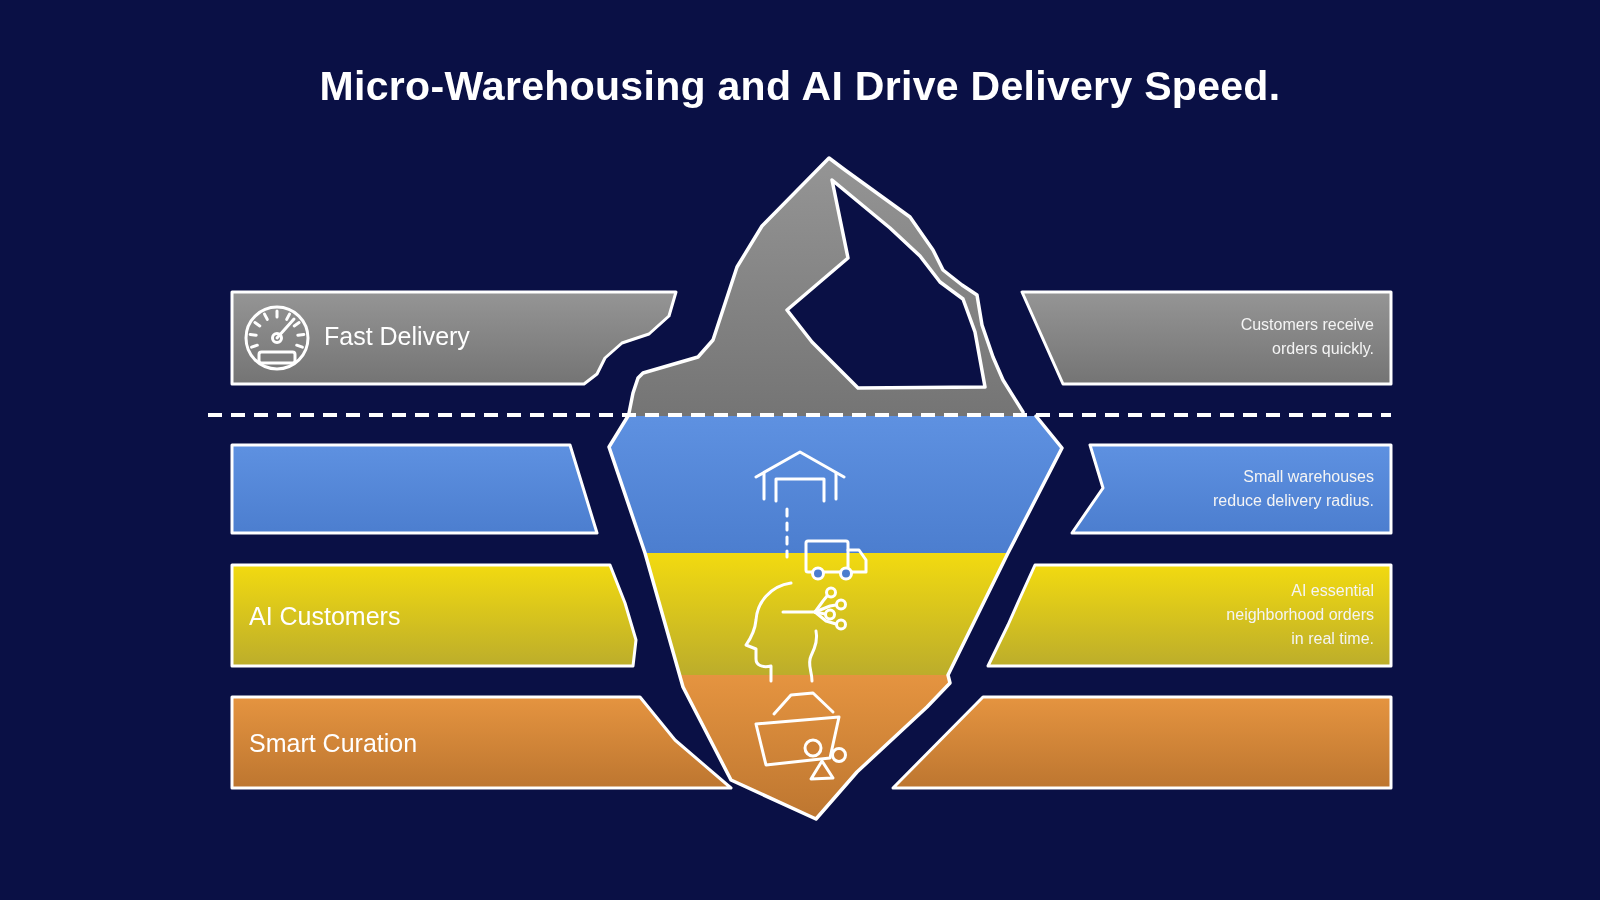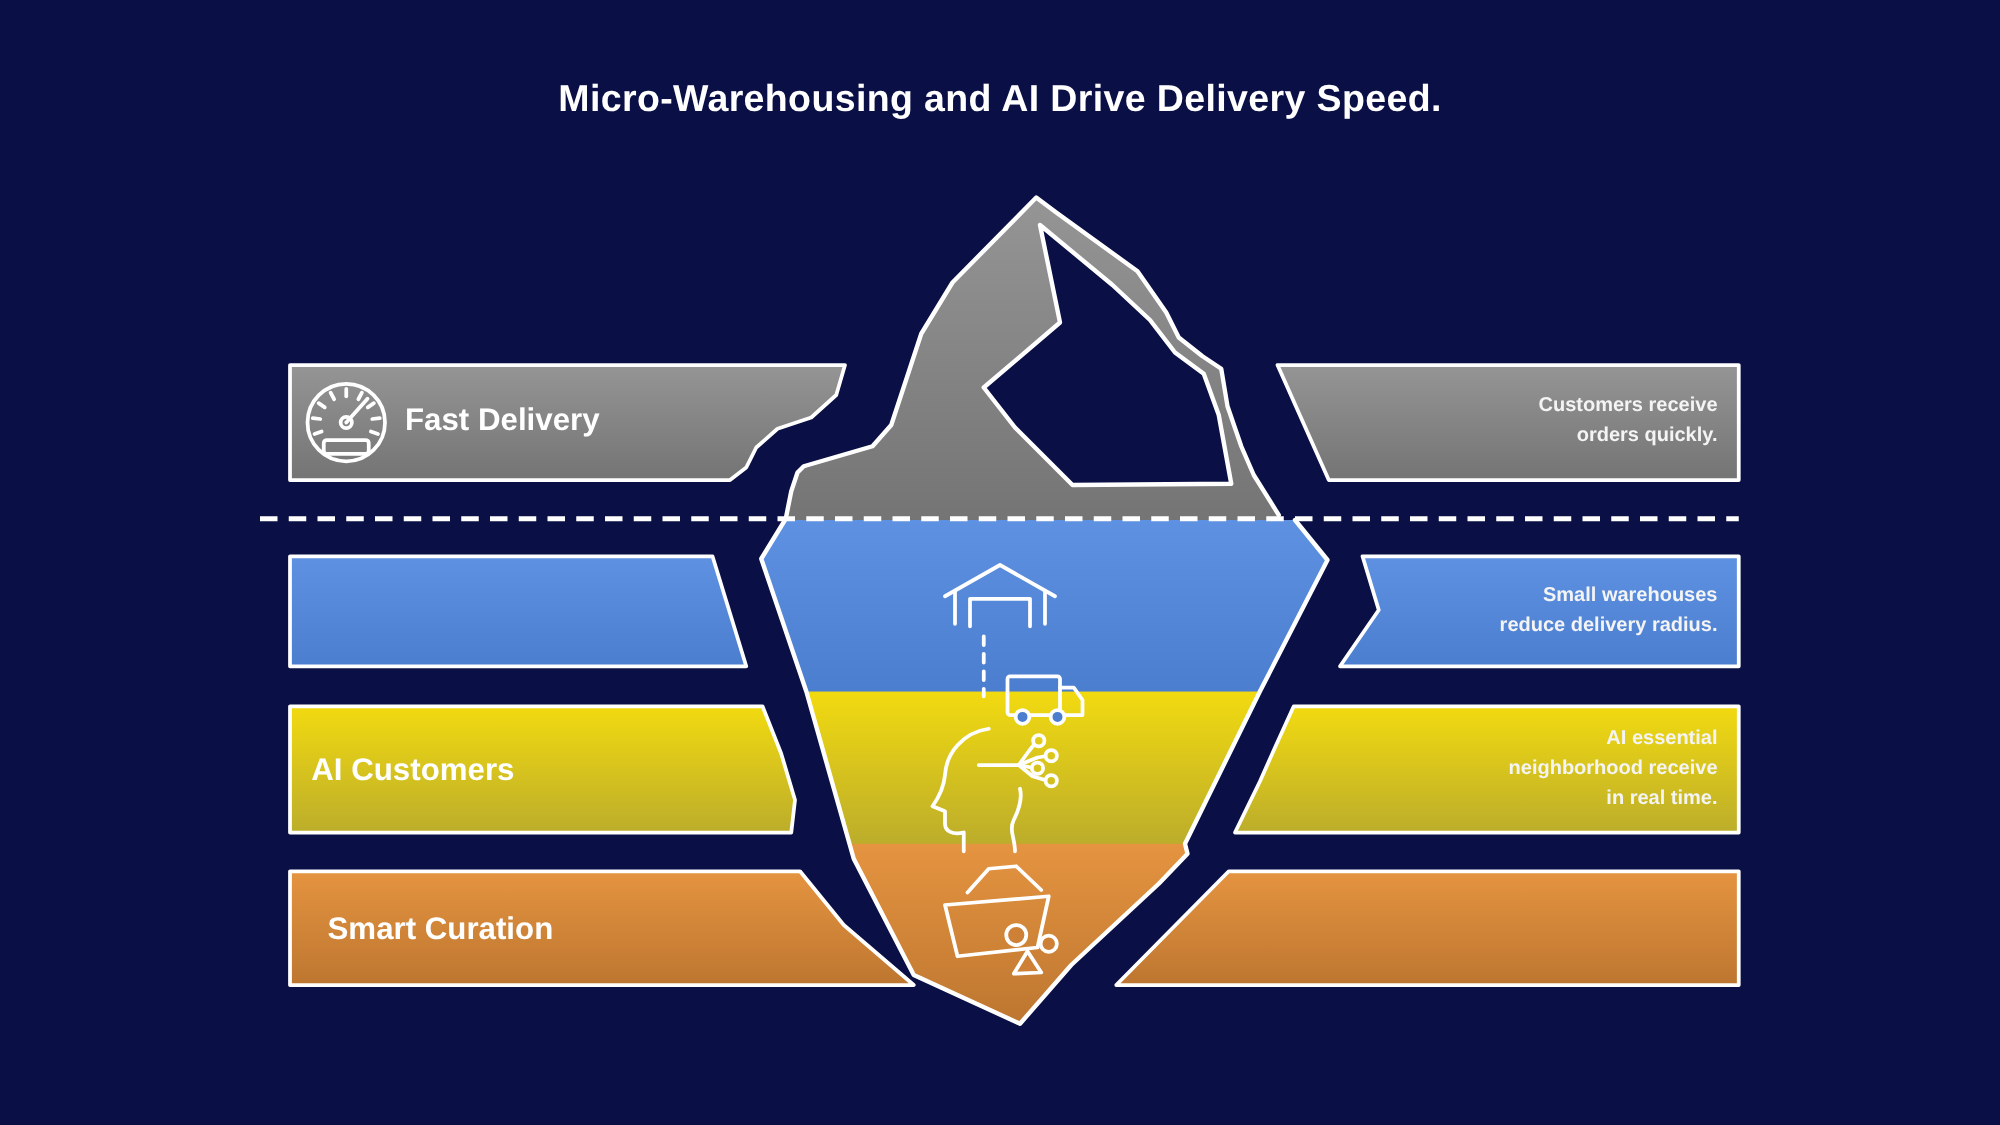--- a/index.html
+++ b/index.html
@@ -5,30 +5,30 @@
   html,body{margin:0;padding:0;}
   body{
     width:1600px;height:900px;overflow:hidden;
     background:#0a1045;
     font-family:"Liberation Sans",sans-serif;
   }
   .stage{position:relative;width:1600px;height:900px;}
   .stage svg{position:absolute;left:0;top:0;}
   .title{
     position:absolute;left:0;right:0;top:63px;
-    text-align:center;color:#fff;font-size:30px;font-weight:bold;letter-spacing:.3px;
+    text-align:center;color:#fff;font-size:41px;font-weight:bold;letter-spacing:.3px;
   }
-  .lbl{position:absolute;color:#fff;font-weight:bold;}
+  .lbl{position:absolute;color:#fff;font-weight:normal;}
   .lbl span{display:block;}
   .lbl-l{font-size:25px;line-height:31px;}
   .lbl-r{font-size:16px;line-height:24px;text-align:right;color:#f4f4f4;}
   .pos-l1{left:324px;top:321px;}
   .pos-l2{left:249px;top:458px;}
   .pos-l3{left:249px;top:601px;}
-  .pos-l4{left:262px;top:728px;}
+  .pos-l4{left:249px;top:728px;}
   .pos-r1{right:226px;top:313px;}
   .pos-r2{right:226px;top:465px;margin-left:38px;}
   .pos-r3{right:226px;top:579px;}
   .pos-r4{right:226px;top:718px;}
 </style>
 </head>
 <body>
 
 <div class="stage">
 
@@ -145,17 +145,17 @@
 <div class="lbl lbl-r pos-r1">
   <span>Customers receive</span>
   <span>orders quickly.</span>
 </div>
 <div class="lbl lbl-r pos-r2">
   <span>Small warehouses</span>
   <span>reduce delivery radius.</span>
 </div>
 <div class="lbl lbl-r pos-r3">
   <span>AI essential</span>
-  <span>neighborhood receive</span>
+  <span>neighborhood orders</span>
   <span>in real time.</span>
 </div>
 
 </div>
 
 </body></html>

